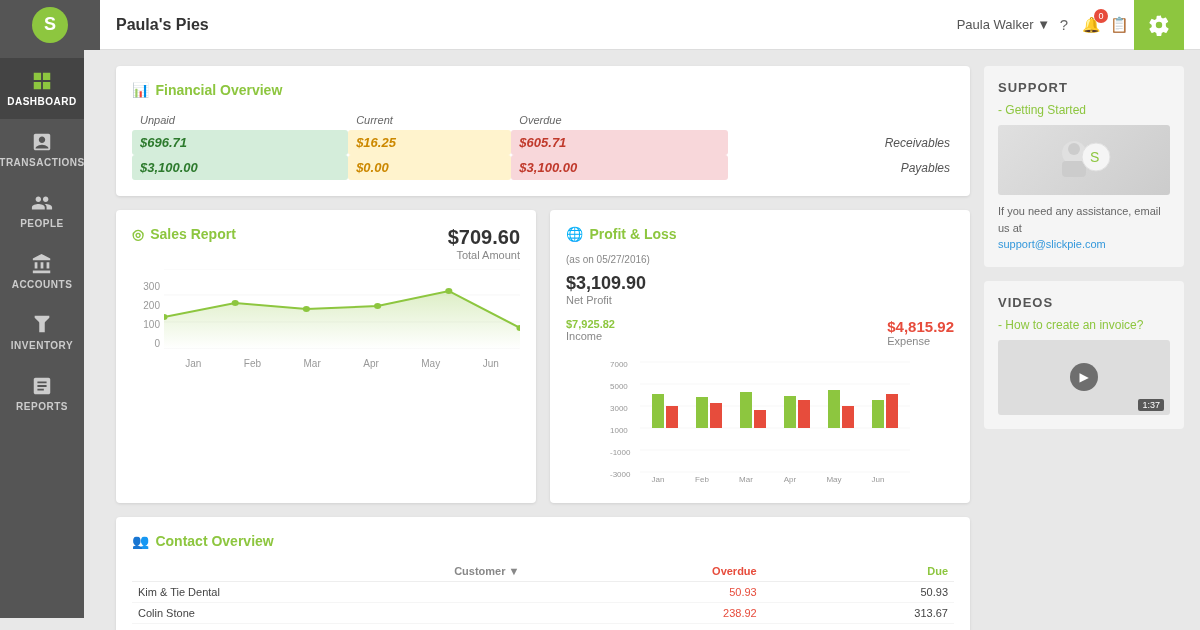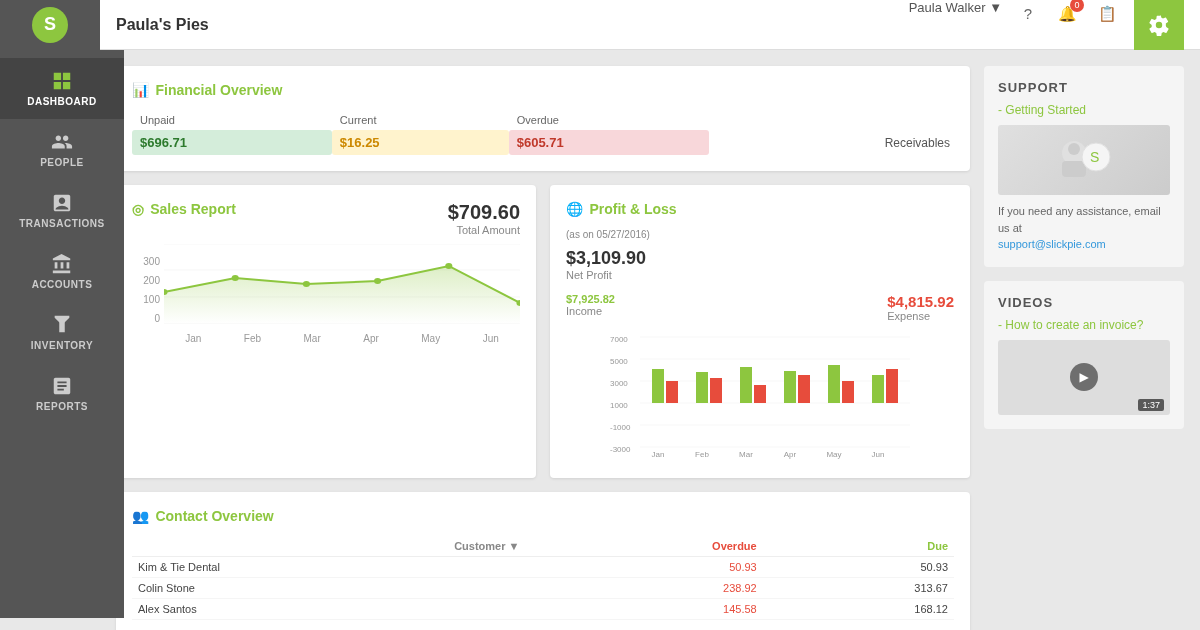--- a/index.html
+++ b/index.html
@@ -4,48 +4,48 @@
   <style>
     * { box-sizing: border-box; margin: 0; padding: 0; }
     body { font-family: 'Segoe UI', Arial, sans-serif; background: #e8e8e8; display: flex; width: 1200px; height: 630px; overflow: hidden; font-size: 12px; }
 
     
     #topbar { position: absolute; top: 0; left: 0; right: 0; height: 50px; background: #fff; display: flex; align-items: center; justify-content: space-between; padding: 0 16px 0 0; border-bottom: 1px solid #ddd; z-index: 10; }
     #topbar-left { display: flex; align-items: center; }
     #logo-area { width: 100px; height: 50px; background: #555; display: flex; align-items: center; justify-content: center; }
     #logo-circle { width: 36px; height: 36px; border-radius: 50%; background: #8dc63f; display: flex; align-items: center; justify-content: center; font-weight: bold; color: #fff; font-size: 18px; }
     #company-name { margin-left: 16px; font-size: 16px; font-weight: 600; color: #333; }
-    #topbar-right { display: flex; gap: 12px; }
+    #topbar-right { display: flex; align-items: center; }
     #user-name { font-size: 13px; color: #555; cursor: pointer; }
     .topbar-icon { width: 28px; height: 28px; border-radius: 50%; display: flex; align-items: center; justify-content: center; cursor: pointer; font-size: 15px; color: #666; position: relative; }
     .topbar-icon.notif { color: #e74c3c; }
     .notif-badge { position: absolute; top: -2px; right: -2px; background: #e74c3c; color: #fff; border-radius: 50%; width: 14px; height: 14px; font-size: 9px; display: flex; align-items: center; justify-content: center; }
     #settings-btn { width: 50px; height: 50px; background: #8dc63f; display: flex; align-items: center; justify-content: center; cursor: pointer; }
     #settings-btn svg { fill: #fff; }
 
     
-    #sidebar { position: absolute; top: 50px; left: 0; width: 124px; bottom: 12px; background: #555; display: flex; flex-direction: column; align-items: center; padding-top: 8px; z-index: 9; }
+    #sidebar { position: absolute; top: 50px; left: 0; width: 84px; bottom: 12px; background: #555; display: flex; flex-direction: column; align-items: center; padding-top: 8px; z-index: 9; }
     .sidebar-item { width: 100%; display: flex; flex-direction: column; align-items: center; padding: 12px 0; cursor: pointer; color: #ccc; font-size: 10px; font-weight: 600; text-transform: uppercase; letter-spacing: 0.5px; transition: background 0.2s; }
     .sidebar-item.active { background: #444; color: #fff; }
     .sidebar-item svg { margin-bottom: 4px; fill: #ccc; }
     .sidebar-item.active svg { fill: #8dc63f; }
     .sidebar-item.active .sidebar-label { color: #fff; }
 
     
     #main { position: absolute; top: 50px; left: 100px; right: 0; bottom: 0; overflow-y: auto; padding: 16px; background: #e8e8e8; display: flex; gap: 14px; }
     #left-col { flex: 1; display: flex; flex-direction: column; gap: 14px; }
     #right-col { width: 200px; flex-shrink: 0; display: flex; flex-direction: column; gap: 0; }
 
     
     .card { background: #fff; border-radius: 4px; padding: 16px; box-shadow: 0 1px 3px rgba(0,0,0,0.1); }
     .card-title { font-size: 14px; font-weight: 700; color: #8dc63f; margin-bottom: 12px; display: flex; align-items: center; gap: 6px; }
 
     
     #financial-overview { }
-    .fo-table { width: 100%; border-collapse: separate; border-spacing: 0; }
+    .fo-table { width: 100%; border-collapse: separate; border-spacing: 0; font-style: italic; }
     .fo-table th { text-align: left; padding: 4px 8px; font-weight: normal; color: #666; font-size: 11px; }
     .fo-table td { padding: 5px 8px; font-size: 13px; font-weight: 600; }
     .fo-row td:last-child { text-align: right; color: #555; font-weight: normal; font-size: 12px; padding-right: 4px; }
     .cell-green { background: #d4edda; color: #2d7a2d; border-radius: 3px; }
     .cell-yellow { background: #fff3cd; color: #cc8800; border-radius: 3px; }
     .cell-red { background: #f8d7da; color: #c0392b; border-radius: 3px; }
 
     
     .mid-row { display: flex; gap: 14px; }
     .mid-left { flex: 1; }
@@ -127,29 +127,29 @@
 
 <div id="sidebar">
   <div class="sidebar-item active">
     <svg width="22" height="22" viewBox="0 0 24 24">
         <path d="M3 3h8v8H3V3zm0 10h8v8H3v-8zm10-10h8v8h-8V3zm0 10h8v8h-8v-8z" fill="#8dc63f"></path>
       </svg>
     <span class="sidebar-label">DASHBOARD</span>
   </div>
   <div class="sidebar-item">
     <svg width="22" height="22" viewBox="0 0 24 24">
+        <path d="M19 3H5c-1.1 0-2 .9-2 2v14c0 1.1.9 2 2 2h14c1.1 0 2-.9 2-2V5c0-1.1-.9-2-2-2zm-7 3c1.93 0 3.5 1.57 3.5 3.5S13.93 13 12 13s-3.5-1.57-3.5-3.5S10.07 6 12 6zm7 13H5v-.23c0-.62.28-1.2.76-1.58C7.47 15.82 9.64 15 12 15s4.53.82 6.24 2.19c.48.38.76.97.76 1.58V19z" fill="#ccc"></path>
+      </svg>
+    <span class="sidebar-label">TRANSACTIONS</span>
+  </div>
+  <div class="sidebar-item">
+    <svg width="22" height="22" viewBox="0 0 24 24">
         <path d="M16 11c1.66 0 2.99-1.34 2.99-3S17.66 5 16 5c-1.66 0-3 1.34-3 3s1.34 3 3 3zm-8 0c1.66 0 2.99-1.34 2.99-3S9.66 5 8 5C6.34 5 5 6.34 5 8s1.34 3 3 3zm0 2c-2.33 0-7 1.17-7 3.5V19h14v-2.5c0-2.33-4.67-3.5-7-3.5zm8 0c-.29 0-.62.02-.97.05 1.16.84 1.97 1.97 1.97 3.45V19h6v-2.5c0-2.33-4.67-3.5-7-3.5z" fill="#ccc"></path>
       </svg>
     <span class="sidebar-label">PEOPLE</span>
-  </div>
-  <div class="sidebar-item">
-    <svg width="22" height="22" viewBox="0 0 24 24">
-        <path d="M19 3H5c-1.1 0-2 .9-2 2v14c0 1.1.9 2 2 2h14c1.1 0 2-.9 2-2V5c0-1.1-.9-2-2-2zm-7 3c1.93 0 3.5 1.57 3.5 3.5S13.93 13 12 13s-3.5-1.57-3.5-3.5S10.07 6 12 6zm7 13H5v-.23c0-.62.28-1.2.76-1.58C7.47 15.82 9.64 15 12 15s4.53.82 6.24 2.19c.48.38.76.97.76 1.58V19z" fill="#ccc"></path>
-      </svg>
-    <span class="sidebar-label">TRANSACTIONS</span>
   </div>
   <div class="sidebar-item">
     <svg width="22" height="22" viewBox="0 0 24 24">
         <path d="M4 10v7h3v-7H4zm6.5 0v7h3v-7h-3zM2 22h19v-3H2v3zm15-12v7h3v-7h-3zM11.5 1L2 6v2h19V6l-9.5-5z" fill="#ccc"></path>
       </svg>
     <span class="sidebar-label">ACCOUNTS</span>
   </div>
   <div class="sidebar-item">
     <svg width="22" height="22" viewBox="0 0 24 24">
         <path d="M20 2H4v2l4.41 4.41A2 2 0 019 9.83V20h6v-10.17a2 2 0 01.59-1.42L20 4V2z" fill="#ccc"></path>
@@ -181,20 +181,26 @@
             <th></th>
           </tr>
         </thead>
         <tbody id="fo-tbody">
             <tr class="fo-row">
     <td class="cell-green">$696.71</td>
     <td class="cell-yellow">$16.25</td>
     <td class="cell-red">$605.71</td>
     <td>Receivables</td>
   </tr>
+            <tr class="fo-row">
+    <td class="cell-green">$3,100.00</td>
+    <td class="cell-yellow">$0.00</td>
+    <td class="cell-red">$3,100.00</td>
+    <td>Payables</td>
+  </tr>
           </tbody>
       </table>
     </div>
 
     <div class="mid-row">
 
       <div class="card mid-left">
         <div class="sales-header">
           <div class="card-title">
             <span>◎</span>

